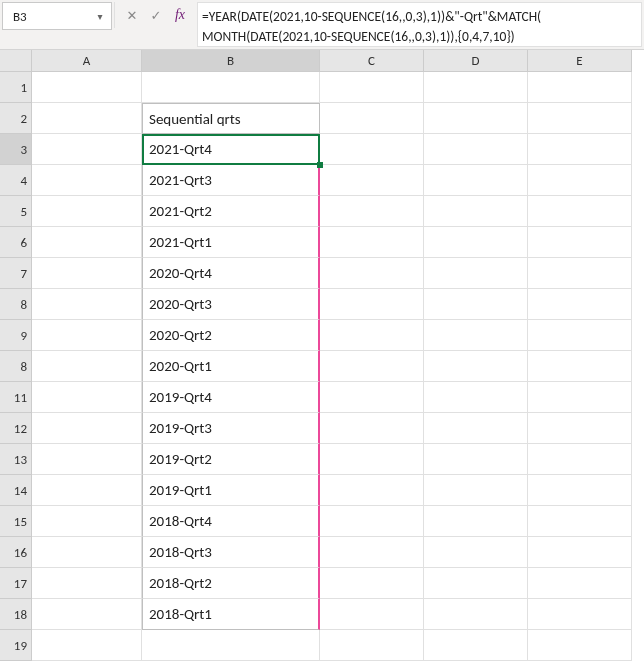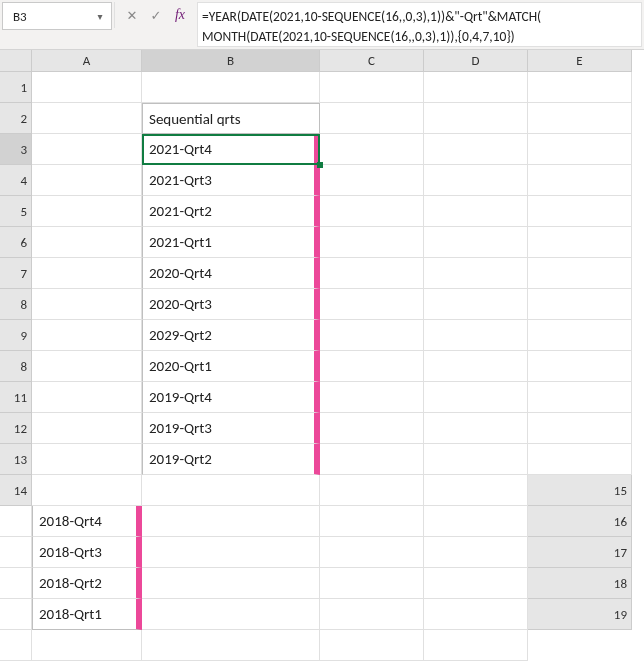--- a/index.html
+++ b/index.html
@@ -110,21 +110,21 @@
     font-size: 15px;
     color: #222;
     background: #fff;
   }
   .hdrcell {
     font-weight: normal;
     border: 1px solid #bfbfbf;
   }
   .spill {
     border-left: 1px solid #bfbfbf;
-    border-right: 6px solid #ec4899;
+    border-right: 2px solid #ec4899;
   }
   .spill.last { border-bottom: 1px solid #bfbfbf; }
   .active-outline {
     position: absolute;
     border: 2px solid #107c41;
     pointer-events: none;
     z-index: 5;
   }
   .fill-handle {
     position: absolute;
@@ -213,21 +213,21 @@
 
   <div class="rowhdr">8</div>
   <div class="cell"></div>
   <div class="cell spill">2020-Qrt3</div>
   <div class="cell"></div>
   <div class="cell"></div>
   <div class="cell"></div>
 
   <div class="rowhdr">9</div>
   <div class="cell"></div>
-  <div class="cell spill">2029-Qrt2</div>
+  <div class="cell spill">2020-Qrt2</div>
   <div class="cell"></div>
   <div class="cell"></div>
   <div class="cell"></div>
 
   <div class="rowhdr">8</div>
   <div class="cell"></div>
   <div class="cell spill">2020-Qrt1</div>
   <div class="cell"></div>
   <div class="cell"></div>
   <div class="cell"></div>
@@ -248,20 +248,21 @@
 
   <div class="rowhdr">13</div>
   <div class="cell"></div>
   <div class="cell spill">2019-Qrt2</div>
   <div class="cell"></div>
   <div class="cell"></div>
   <div class="cell"></div>
 
   <div class="rowhdr">14</div>
   <div class="cell"></div>
+  <div class="cell spill">2019-Qrt1</div>
   <div class="cell"></div>
   <div class="cell"></div>
   <div class="cell"></div>
 
   <div class="rowhdr">15</div>
   <div class="cell"></div>
   <div class="cell spill">2018-Qrt4</div>
   <div class="cell"></div>
   <div class="cell"></div>
   <div class="cell"></div>

